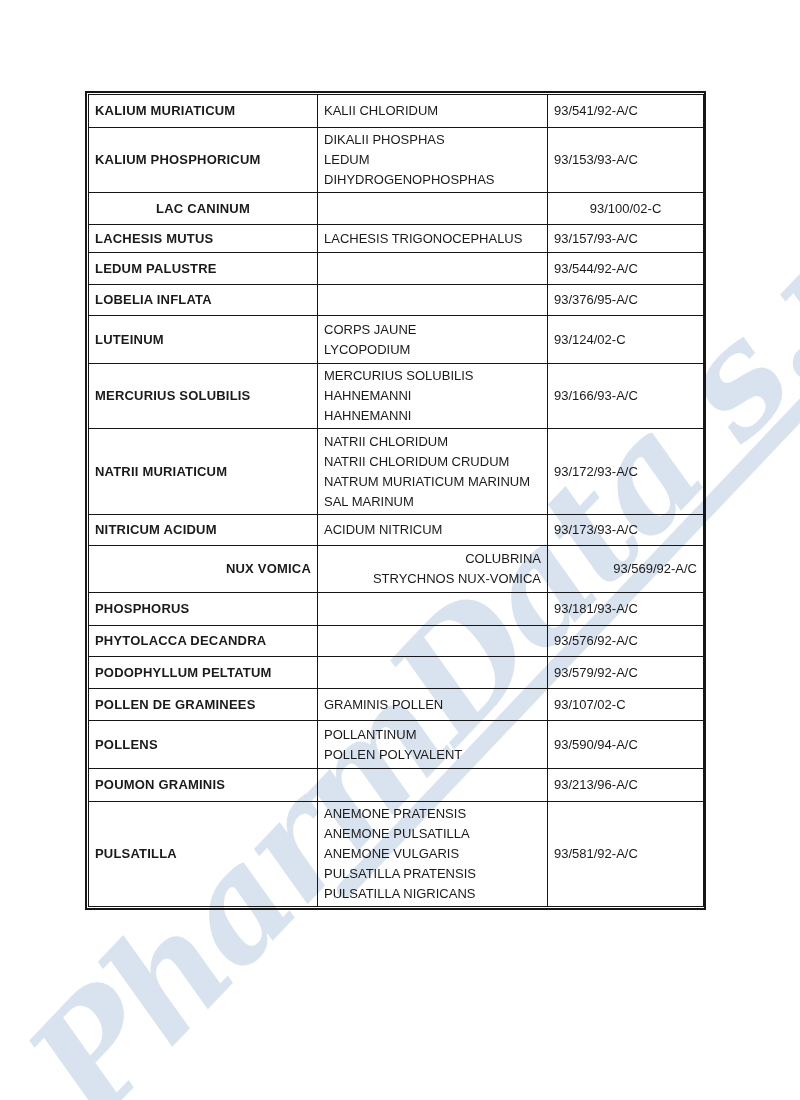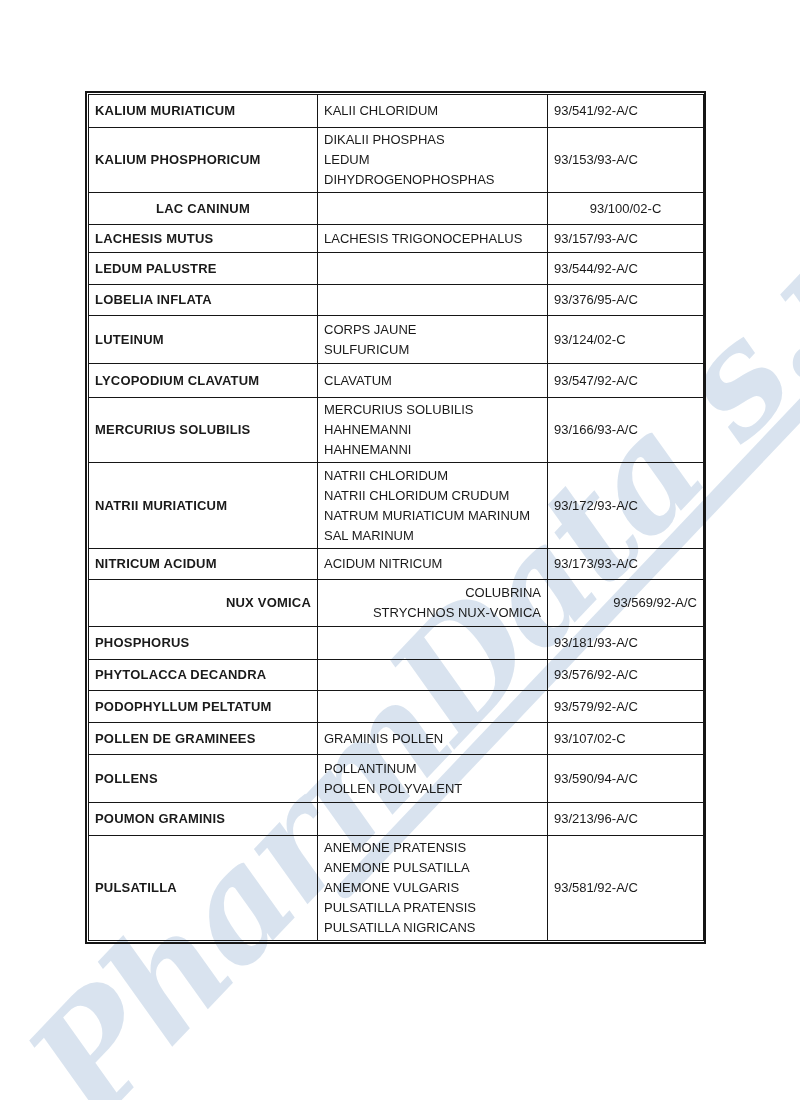--- a/index.html
+++ b/index.html
@@ -127,30 +127,23 @@
           </tr>
           <tr style="height: 31px;">
             <td class="name">LOBELIA INFLATA</td>
             <td class="syn"></td>
             <td class="reg">93/376/95-A/C</td>
           </tr>
           <tr style="height: 48px;">
             <td class="name">LUTEINUM</td>
             <td class="syn">
               <div>CORPS JAUNE</div>
-              <div>SULFURICUM</div>
+              <div>LYCOPODIUM</div>
             </td>
             <td class="reg">93/124/02-C</td>
-          </tr>
-          <tr style="height: 34px;">
-            <td class="name">LYCOPODIUM CLAVATUM</td>
-            <td class="syn">
-              <div>CLAVATUM</div>
-            </td>
-            <td class="reg">93/547/92-A/C</td>
           </tr>
           <tr style="height: 62px;">
             <td class="name">MERCURIUS SOLUBILIS</td>
             <td class="syn">
               <div>MERCURIUS SOLUBILIS</div>
               <div>HAHNEMANNI</div>
               <div>HAHNEMANNI</div>
             </td>
             <td class="reg">93/166/93-A/C</td>
           </tr>

